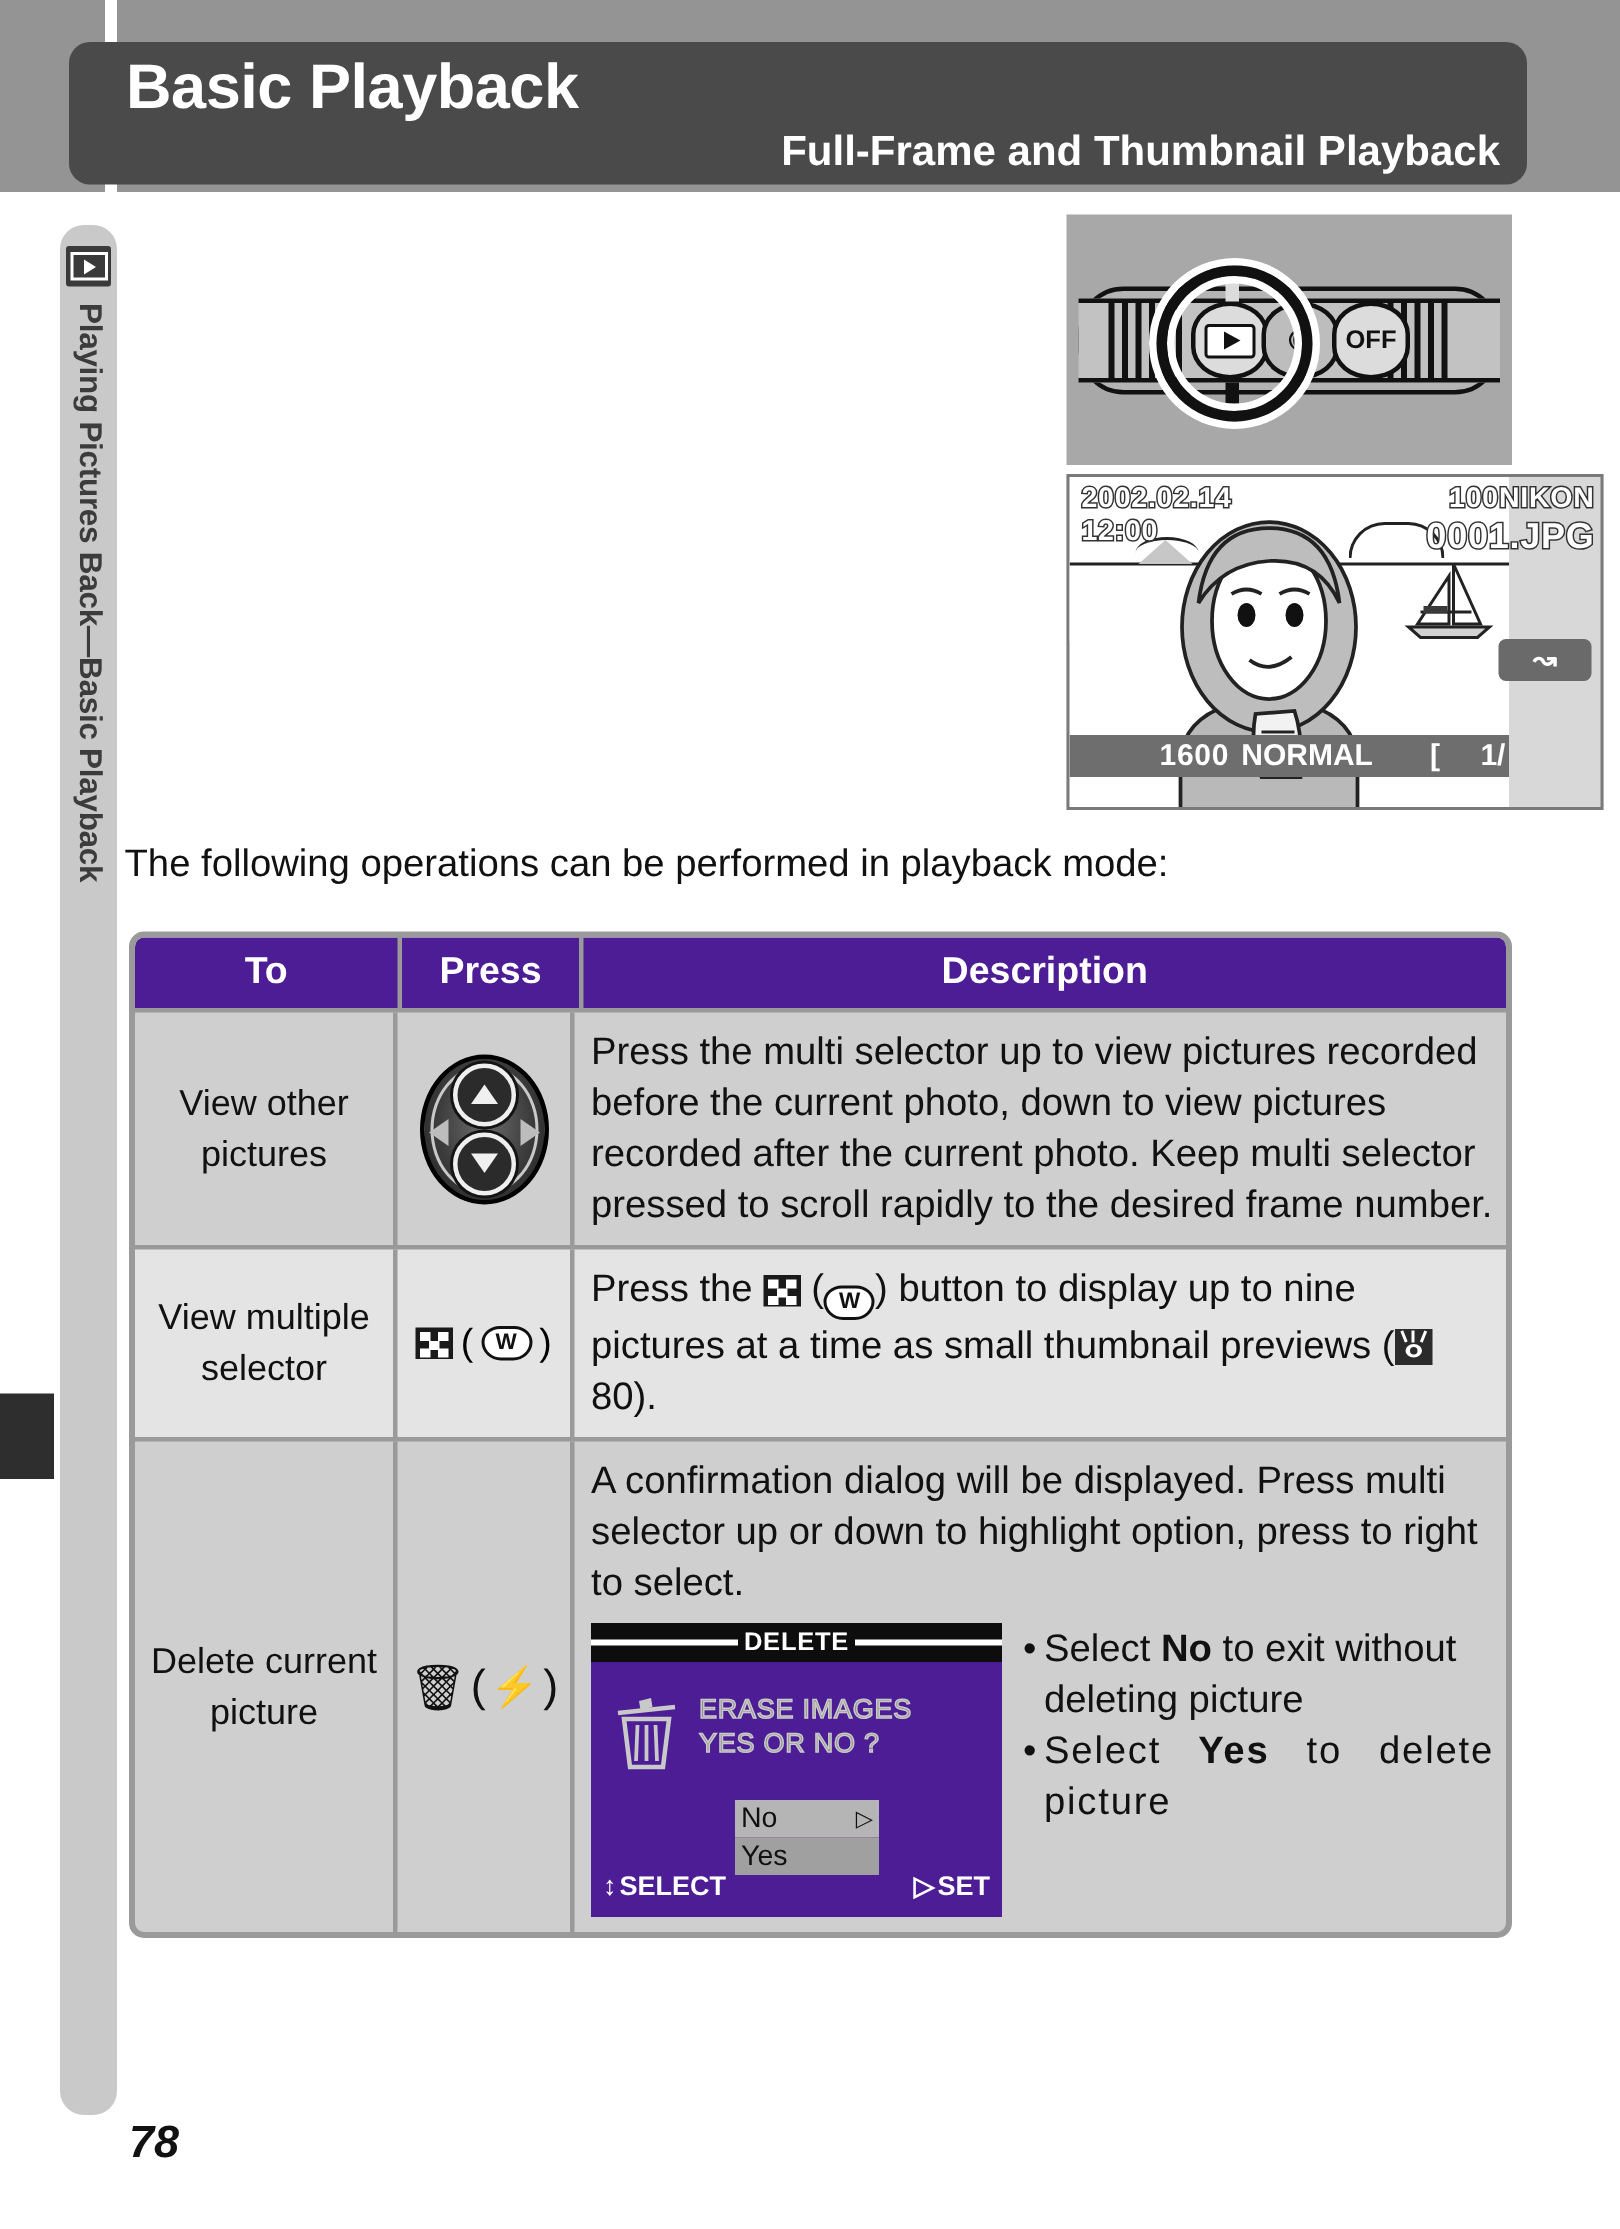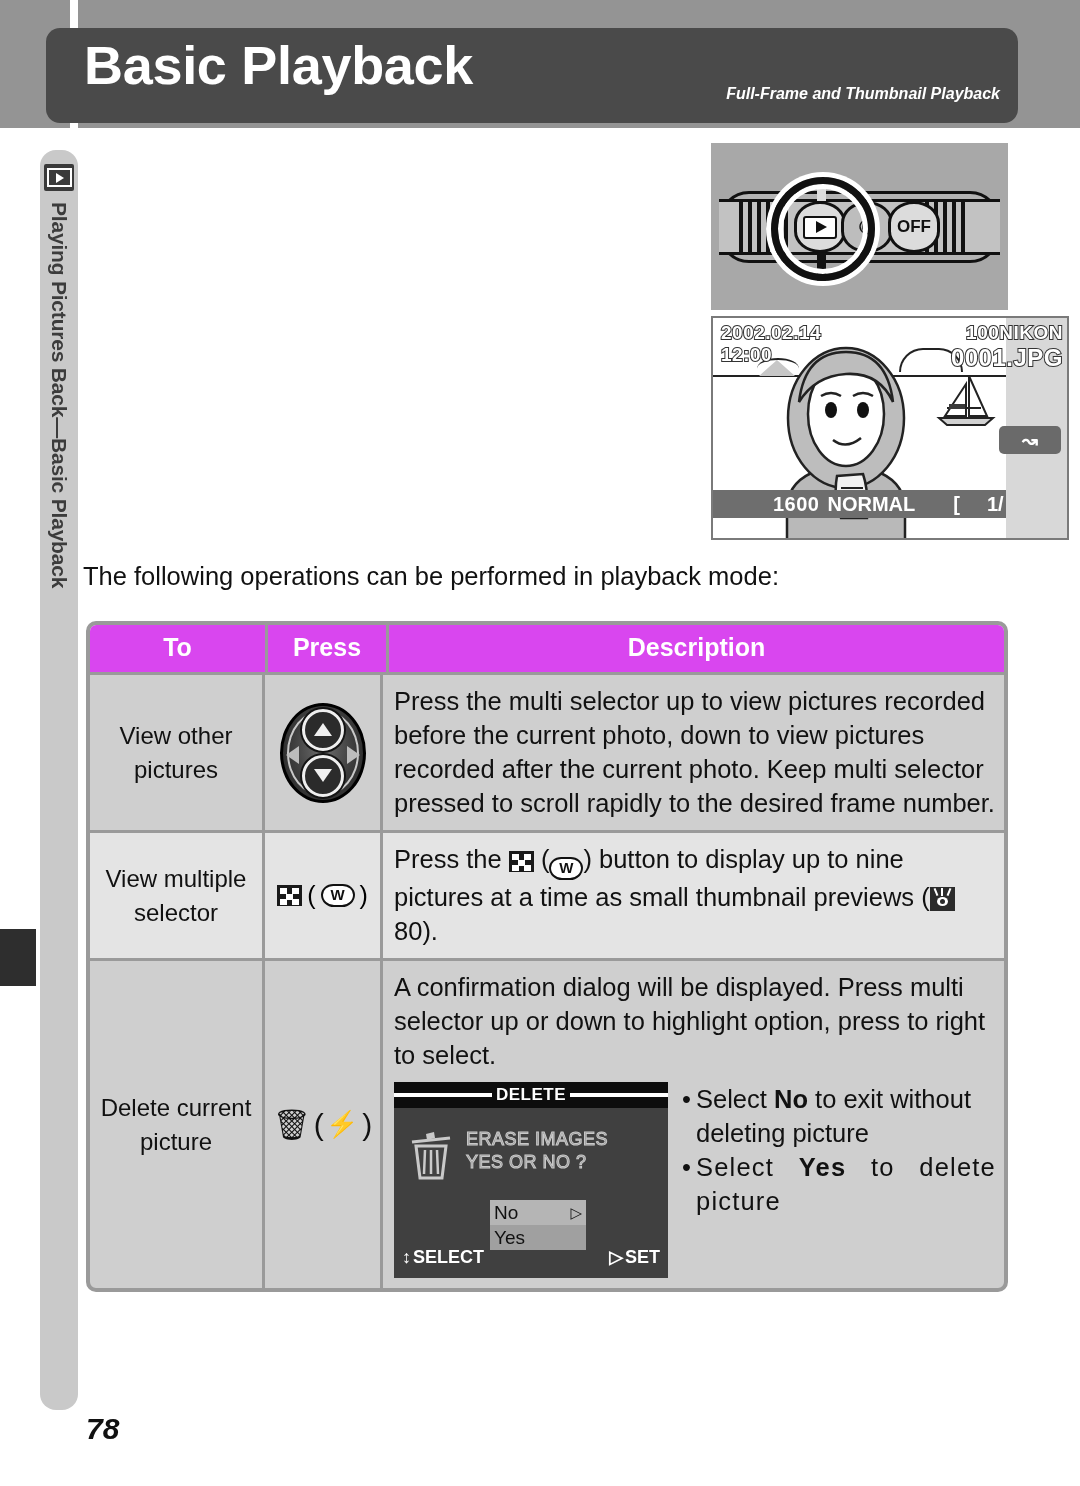--- a/index.html
+++ b/index.html
@@ -34,31 +34,30 @@
   .header-plaque {
     position: absolute;
     left: 46px; top: 28px;
     width: 972px; height: 95px;
     background: #4a4a4a;
     border-radius: 14px;
   }
   .header-title {
     position: absolute;
     left: 38px; top: 6px;
-    font-size: 54px;
+    font-size: 42px;
     font-weight: bold;
     color: #ffffff;
     letter-spacing: -0.3px;
     white-space: nowrap;
   }
   .header-sub {
     position: absolute;
     right: 18px; top: 57px;
-    font-size: 16px;
-    font-style: italic;
+    font-size: 28px;
     font-weight: bold;
     color: #ffffff;
     white-space: nowrap;
   }
 
   
   .side-tab {
     position: absolute;
     left: 40px; top: 150px;
     width: 38px; height: 1260px;
@@ -313,21 +312,21 @@
     left: 86px; top: 621px;
     width: 922px;
     border: 4px solid #9a9a9a;
     border-radius: 10px;
     box-sizing: border-box;
     overflow: hidden;
     background: #cfcfcf;
   }
   .thead {
     display: flex;
-    background: #d946ef;
+    background: #4c1d95;
     border-radius: 6px 6px 0 0;
   }
   .thead > div {
     color: #ffffff;
     font-size: 25px;
     font-weight: bold;
     text-align: center;
     padding: 8px 0 10px;
   }
   .c-to    { width: 175px; flex: 0 0 175px; }
@@ -434,21 +433,21 @@
   .eye-icon .l2{ left:11.5px; }
   .eye-icon .l3{ left:18px; transform:rotate(22deg);} 
 
   .trash-press { font-size: 30px; color: #111; display:flex; align-items:center; gap:3px; }
   .bolt { font-size: 26px; }
 
   
   .dlg-wrap { display: flex; gap: 14px; margin-top: 10px; }
   .dlg {
     width: 274px; height: 196px;
-    background: #404040;
+    background: #4c1d95;
     position: relative;
     flex: 0 0 274px;
     font-family: "Liberation Sans", sans-serif;
   }
   .dlg-title {
     position: absolute; left: 0; top: 0; width: 274px; height: 26px;
     background: #0d0d0d;
     display: flex; align-items: center; justify-content: center;
   }
   .dlg-title .bar { flex: 1 1 auto; height: 4px; background: #ffffff; }

